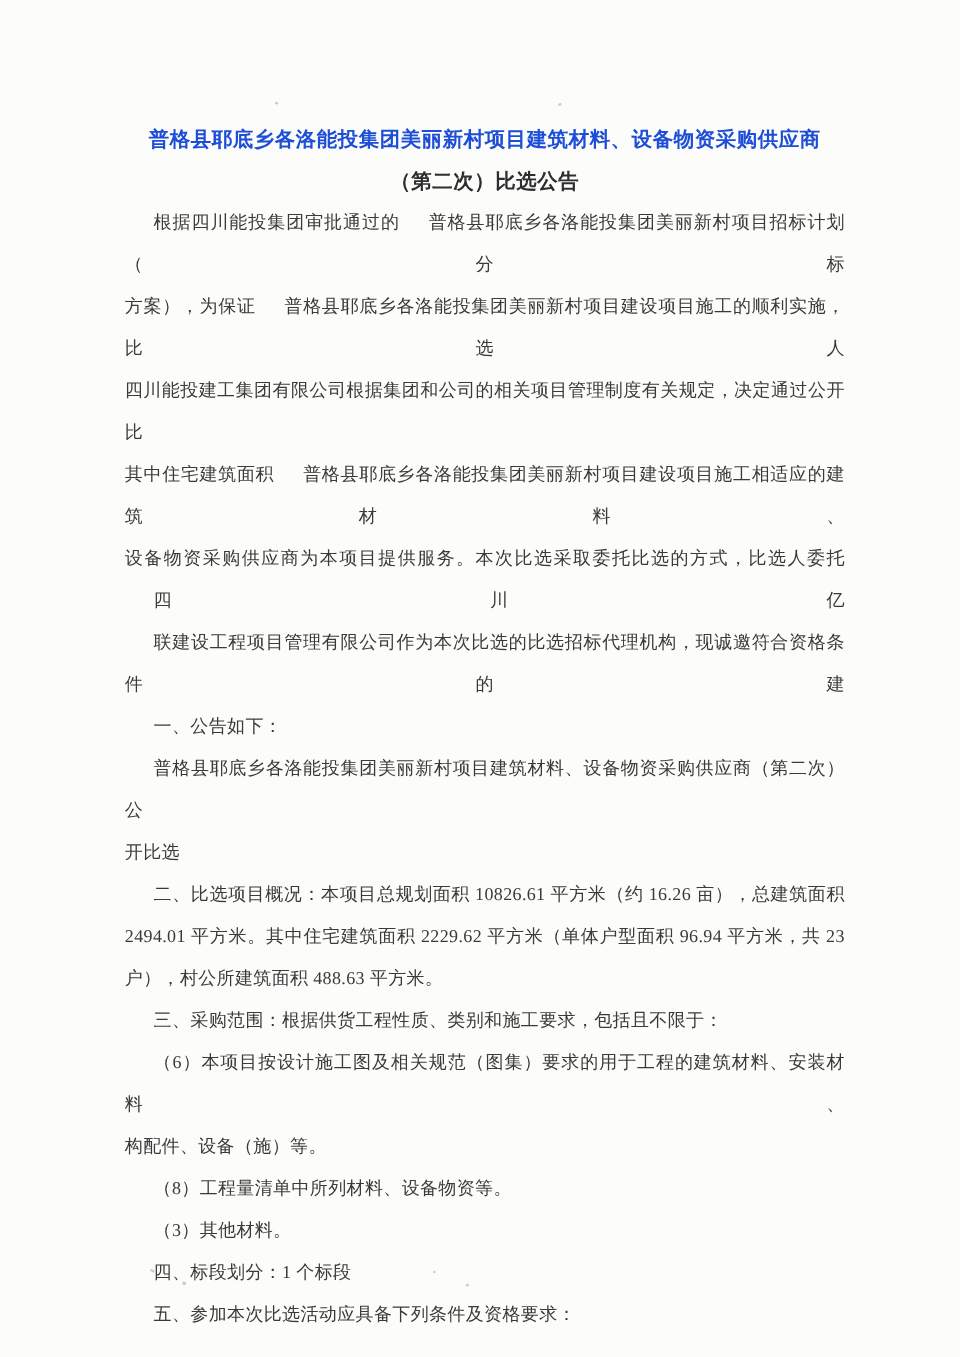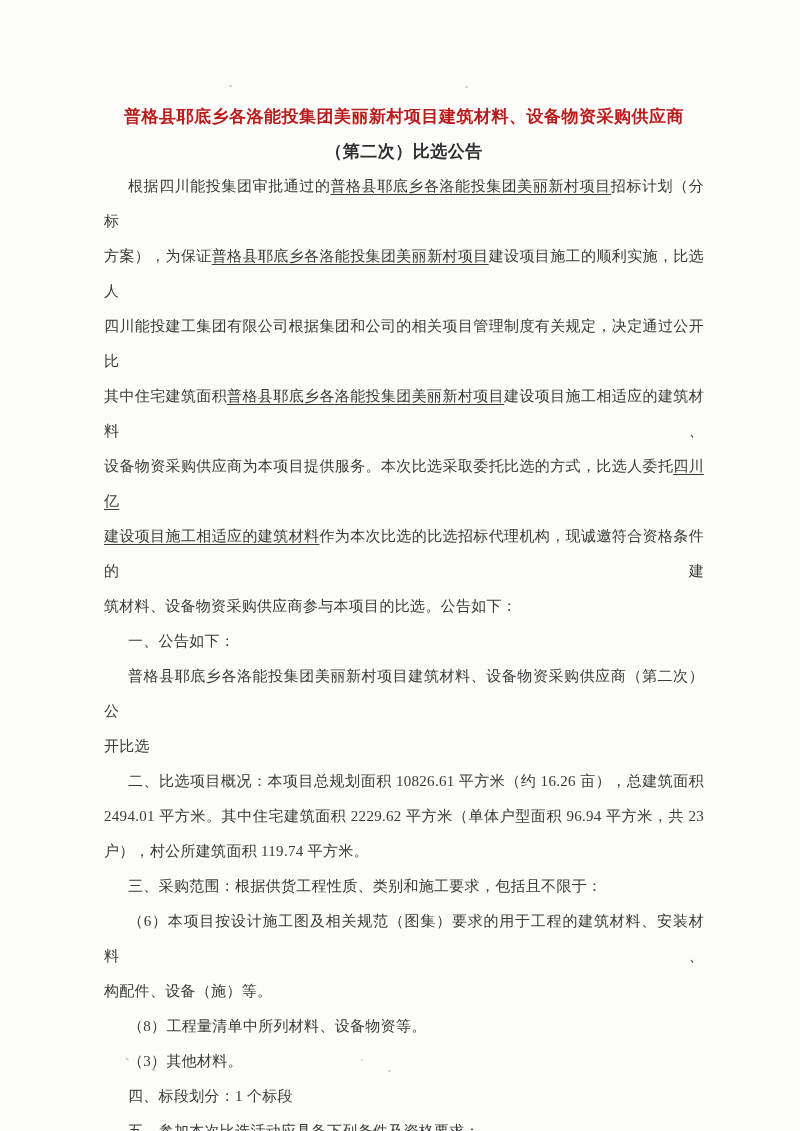--- a/index.html
+++ b/index.html
@@ -38,23 +38,23 @@
     font-size: 15px;
     line-height: 35px;
     text-align: justify;
     letter-spacing: 0.3px;
   }
   .line.fill {
     text-align-last: justify;
   }
   .ind1 { text-indent: 1.6em; }
   .u {
-    text-decoration: underline;
     text-underline-offset: 3px;
     text-decoration-thickness: 1px;
+    margin-left: 24px;
   }
   .speck {
     position: absolute;
     background: #a8a8a0;
     opacity: 0.55;
     border-radius: 1px;
   }
   .sp1 { left: 229px; top: 85px;  width: 3px; height: 2px; transform: rotate(20deg); }
   .sp2 { left: 465px; top: 86px;  width: 3px; height: 2px; transform: rotate(-15deg); }
   .sp3 { left: 125px; top: 1058px; width: 4px; height: 2px; transform: rotate(30deg); }
@@ -67,36 +67,35 @@
 
 <div class="page" style="background: rgb(252, 252, 250);">
   <div class="speck sp1"></div>
   <div class="speck sp2"></div>
   <div class="speck sp3"></div>
   <div class="speck sp4"></div>
   <div class="speck sp5"></div>
   <div class="speck sp6"></div>
 
   <div class="content" style="color: rgb(58, 58, 58);">
-    <div class="title-line" style="color: #b91c1c;">普格县耶底乡各洛能投集团美丽新村项目建筑材料、设备物资采购供应商</div>
+    <div class="title-line" style="color: #1d4ed8;">普格县耶底乡各洛能投集团美丽新村项目建筑材料、设备物资采购供应商</div>
     <div class="title-line" style="color: rgb(46, 46, 46);">（第二次）比选公告</div>
     <div id="doc-lines">
         <div class="line fill ind1"><span>根据四川能投集团审批通过的</span><span class="u">普格县耶底乡各洛能投集团美丽新村项目</span><span>招标计划（分标</span></div>
         <div class="line fill"><span>方案），为保证</span><span class="u">普格县耶底乡各洛能投集团美丽新村项目</span><span>建设项目施工的顺利实施，比选人</span></div>
         <div class="line fill"><span>四川能投建工集团有限公司根据集团和公司的相关项目管理制度有关规定，决定通过公开比</span></div>
         <div class="line fill"><span>其中住宅建筑面积</span><span class="u">普格县耶底乡各洛能投集团美丽新村项目</span><span>建设项目施工相适应的建筑材料、</span></div>
         <div class="line fill"><span>设备物资采购供应商为本项目提供服务。本次比选采取委托比选的方式，比选人委托</span><span class="u">四川亿</span></div>
-        <div class="line fill"><span class="u">建设项目施工相适应的建筑材料</span><span>作为本次比选的比选招标代理机构，现诚邀符合资格条件的建</span></div>
-        <div class="line"><span>筑材料、设备物资采购供应商参与本项目的比选。公告如下：</span></div>
+        <div class="line fill"><span class="u">联建设工程项目管理有限公司</span><span>作为本次比选的比选招标代理机构，现诚邀符合资格条件的建</span></div>
         <div class="line ind1"><span>一、公告如下：</span></div>
         <div class="line fill ind1"><span>普格县耶底乡各洛能投集团美丽新村项目建筑材料、设备物资采购供应商（第二次）公</span></div>
         <div class="line"><span>开比选</span></div>
         <div class="line fill ind1"><span>二、比选项目概况：本项目总规划面积 10826.61 平方米（约 16.26 亩），总建筑面积</span></div>
         <div class="line fill"><span>2494.01 平方米。其中住宅建筑面积 2229.62 平方米（单体户型面积 96.94 平方米，共 23</span></div>
-        <div class="line"><span>户），村公所建筑面积 119.74 平方米。</span></div>
+        <div class="line"><span>户），村公所建筑面积 488.63 平方米。</span></div>
         <div class="line ind1"><span>三、采购范围：根据供货工程性质、类别和施工要求，包括且不限于：</span></div>
         <div class="line fill ind1"><span>（6）本项目按设计施工图及相关规范（图集）要求的用于工程的建筑材料、安装材料、</span></div>
         <div class="line"><span>构配件、设备（施）等。</span></div>
         <div class="line ind1"><span>（8）工程量清单中所列材料、设备物资等。</span></div>
         <div class="line ind1"><span>（3）其他材料。</span></div>
         <div class="line ind1"><span>四、标段划分：1 个标段</span></div>
         <div class="line ind1"><span>五、参加本次比选活动应具备下列条件及资格要求：</span></div>
       </div>
   </div>
 </div>

